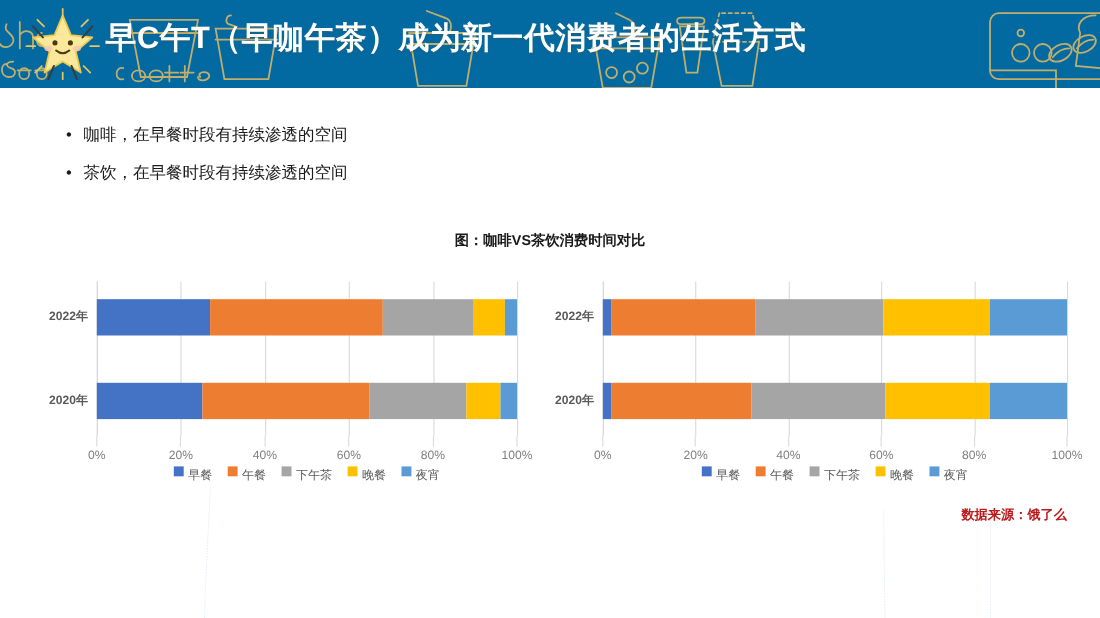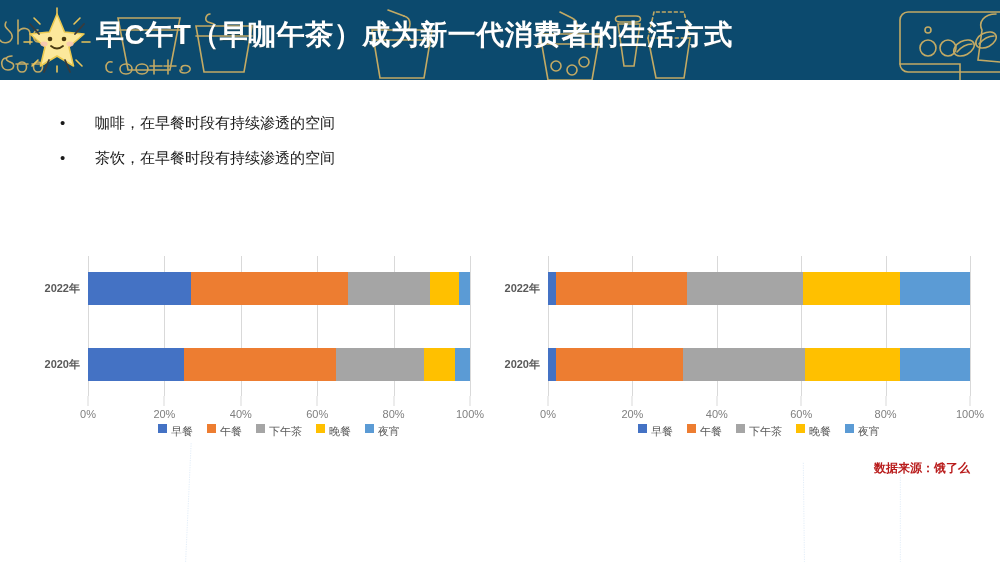--- a/index.html
+++ b/index.html
@@ -6,40 +6,40 @@
   body{
     width:1000px;height:562px;overflow:hidden;background:#ffffff;
     font-family:"Liberation Sans","DejaVu Sans",sans-serif;
     -webkit-font-smoothing:antialiased;
   }
   .slide{position:relative;width:1000px;height:562px;background:#fff;}
 
   
   .banner{
     position:absolute;left:0;top:0;width:1000px;height:80px;
-    background:#0c4a6e;overflow:hidden;
+    background:#0369a1;overflow:hidden;
   }
   .banner-doodles{position:absolute;inset:0;opacity:.85;}
   .banner-title{
     position:absolute;left:96px;top:16px;
     color:#ffffff;font-size:28px;font-weight:bold;letter-spacing:.5px;
     white-space:nowrap;text-shadow:0 1px 1px rgba(120,80,0,.18);
   }
   .star-mascot{position:absolute;left:22px;top:6px;width:70px;height:70px;}
 
   
   .bullets{position:absolute;left:60px;top:112px;width:700px;}
   .bullet{
     display:flex;align-items:flex-start;
     font-size:15px;color:#1a1a1a;line-height:1.5;margin-bottom:12px;
   }
   .bullet-dot{
     width:16px;flex:0 0 16px;text-align:left;font-size:15px;color:#1a1a1a;
   }
-  .bullet-text{flex:1;margin-left:19px;}
+  .bullet-text{flex:1;}
 
   
   .chart-title{
     position:absolute;left:0;top:210px;width:1000px;text-align:center;
     font-size:13px;font-weight:bold;color:#1a1a1a;
   }
 
   
   .chart{position:absolute;top:248px;height:200px;}
   .chart-left{left:30px;width:450px;}
@@ -184,20 +184,21 @@
     <div class="bullet">
       <span class="bullet-dot">•</span>
       <span class="bullet-text">咖啡，在早餐时段有持续渗透的空间</span>
     </div>
     <div class="bullet">
       <span class="bullet-dot">•</span>
       <span class="bullet-text">茶饮，在早餐时段有持续渗透的空间</span>
     </div>
   </div>
 
+  <div class="chart-title">图：咖啡VS茶饮消费时间对比</div>
 
   <div class="chart chart-left">
     <div class="plot">
       <div class="gridlines">
           <div class="gridline" style="left: 0%;"></div>
           <div class="gridline" style="left: 20%;"></div>
           <div class="gridline" style="left: 40%;"></div>
           <div class="gridline" style="left: 60%;"></div>
           <div class="gridline" style="left: 80%;"></div>
           <div class="gridline" style="left: 100%;"></div>

